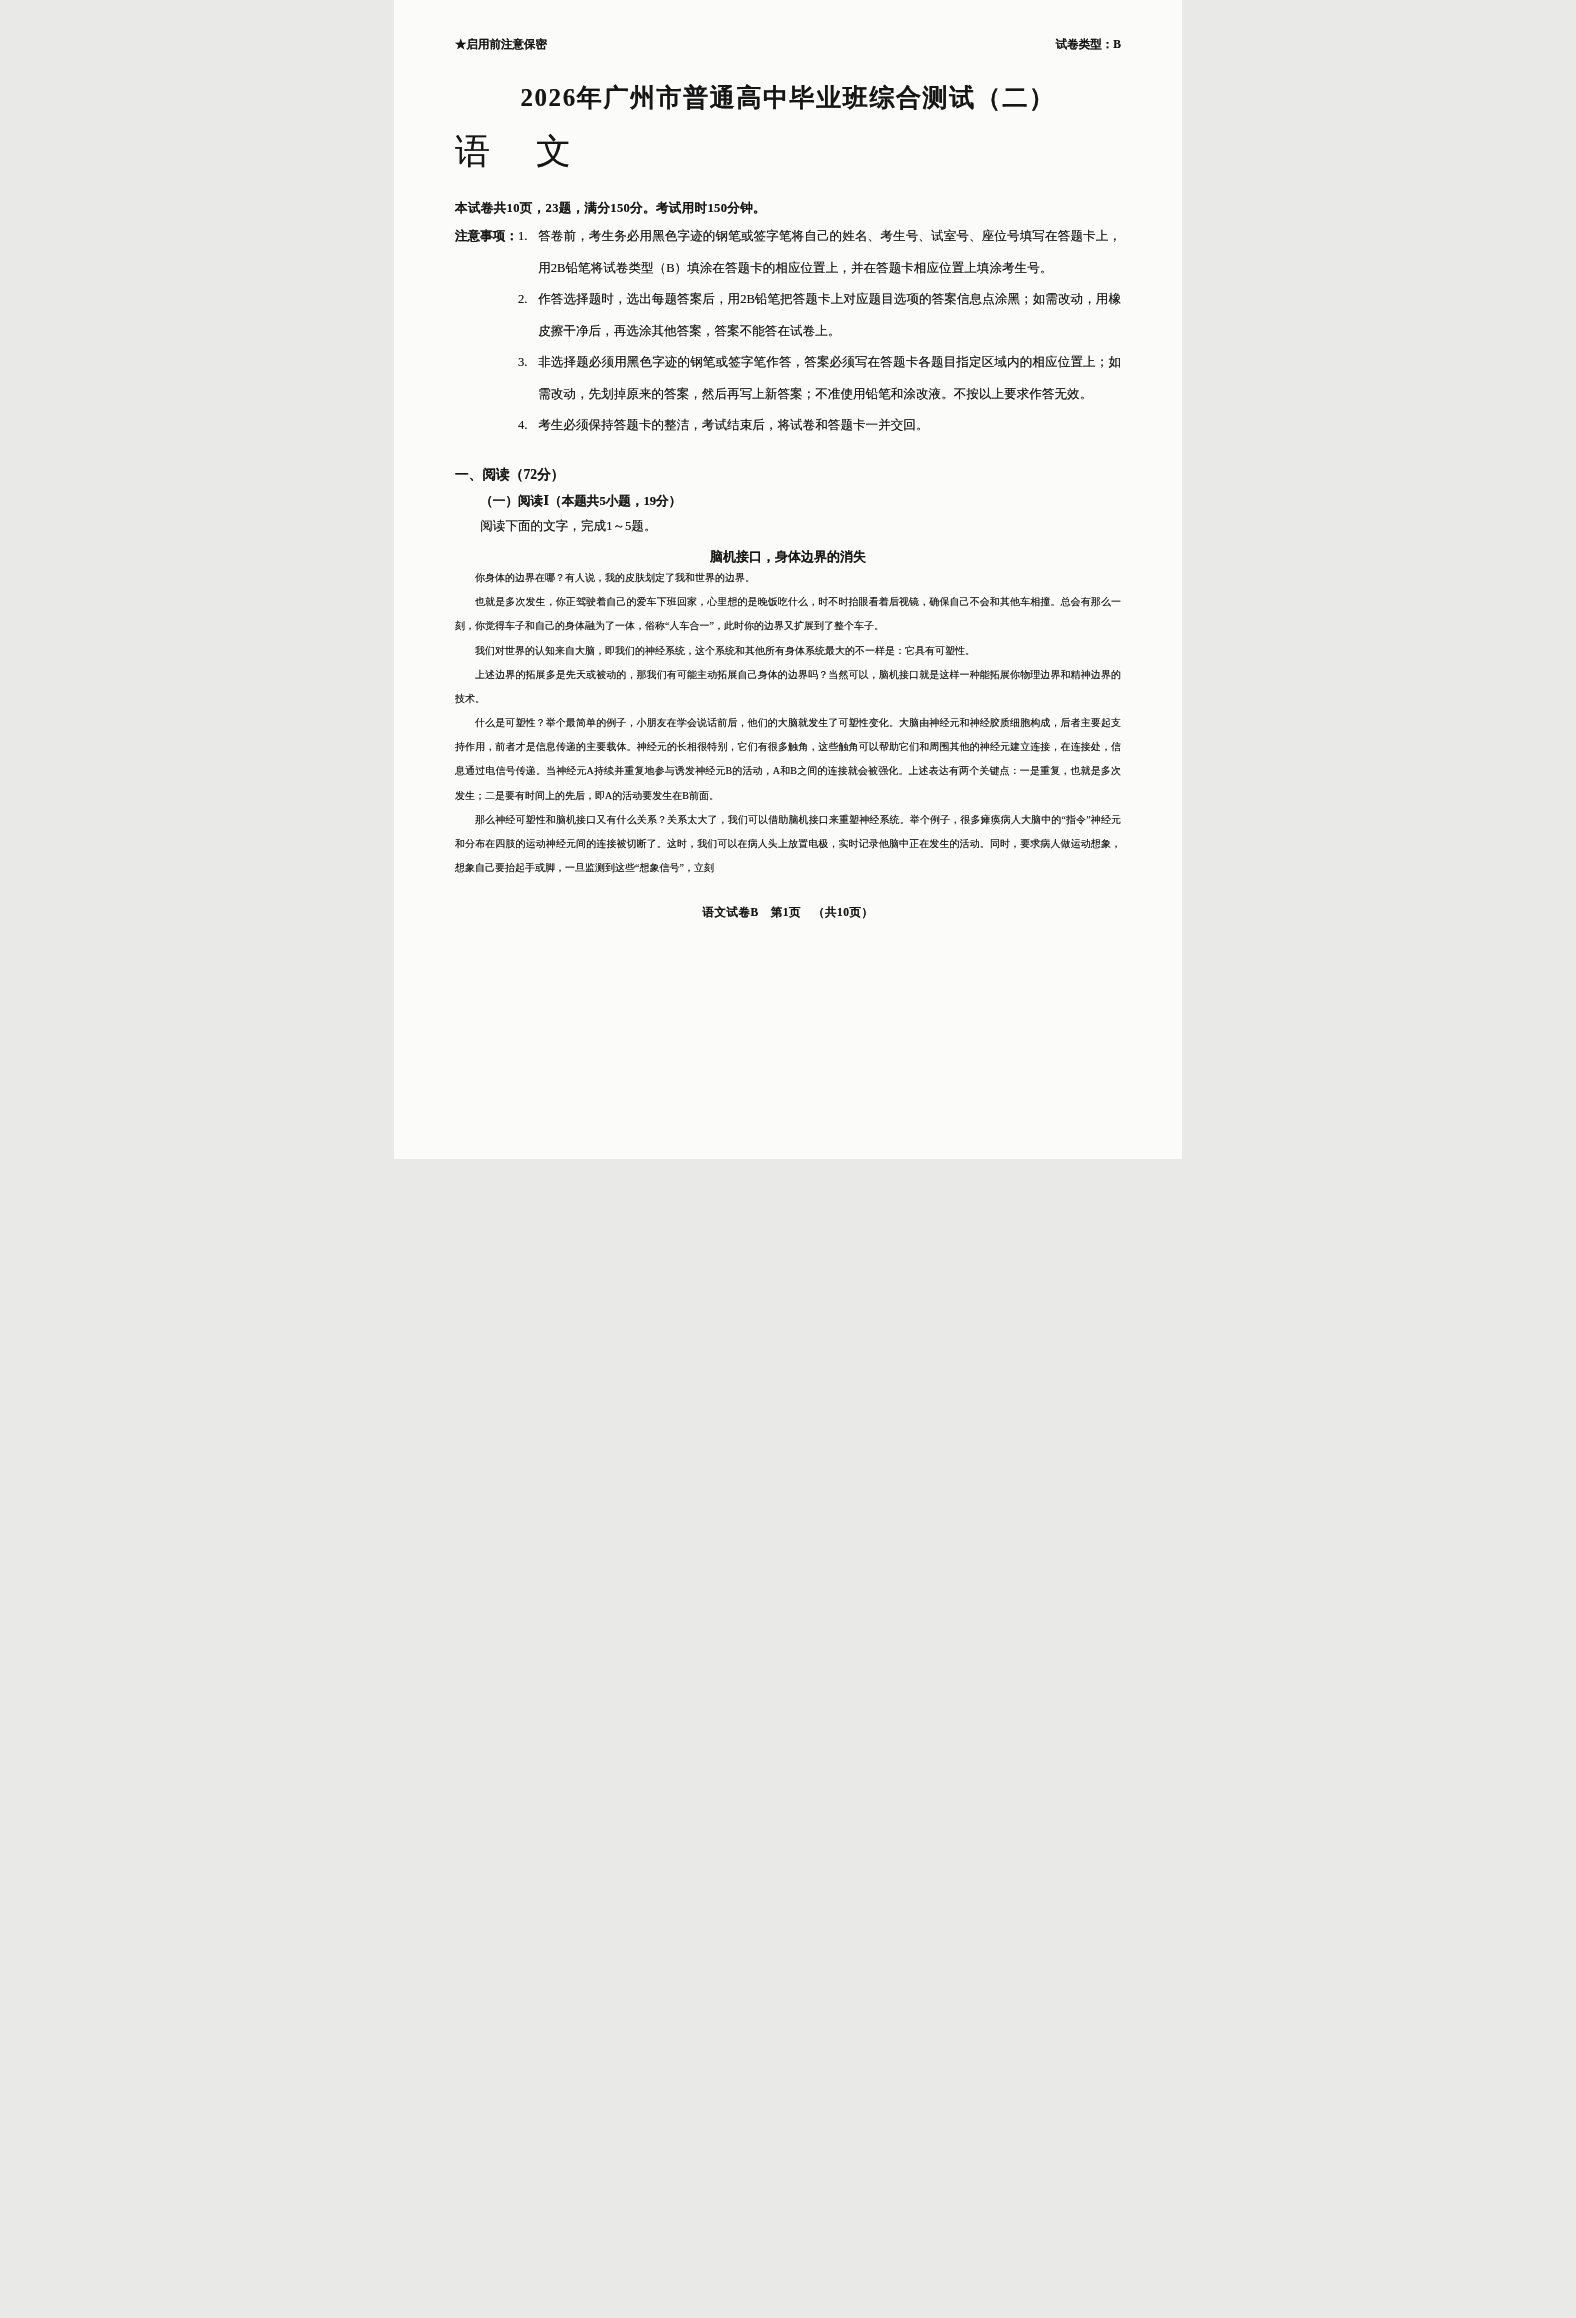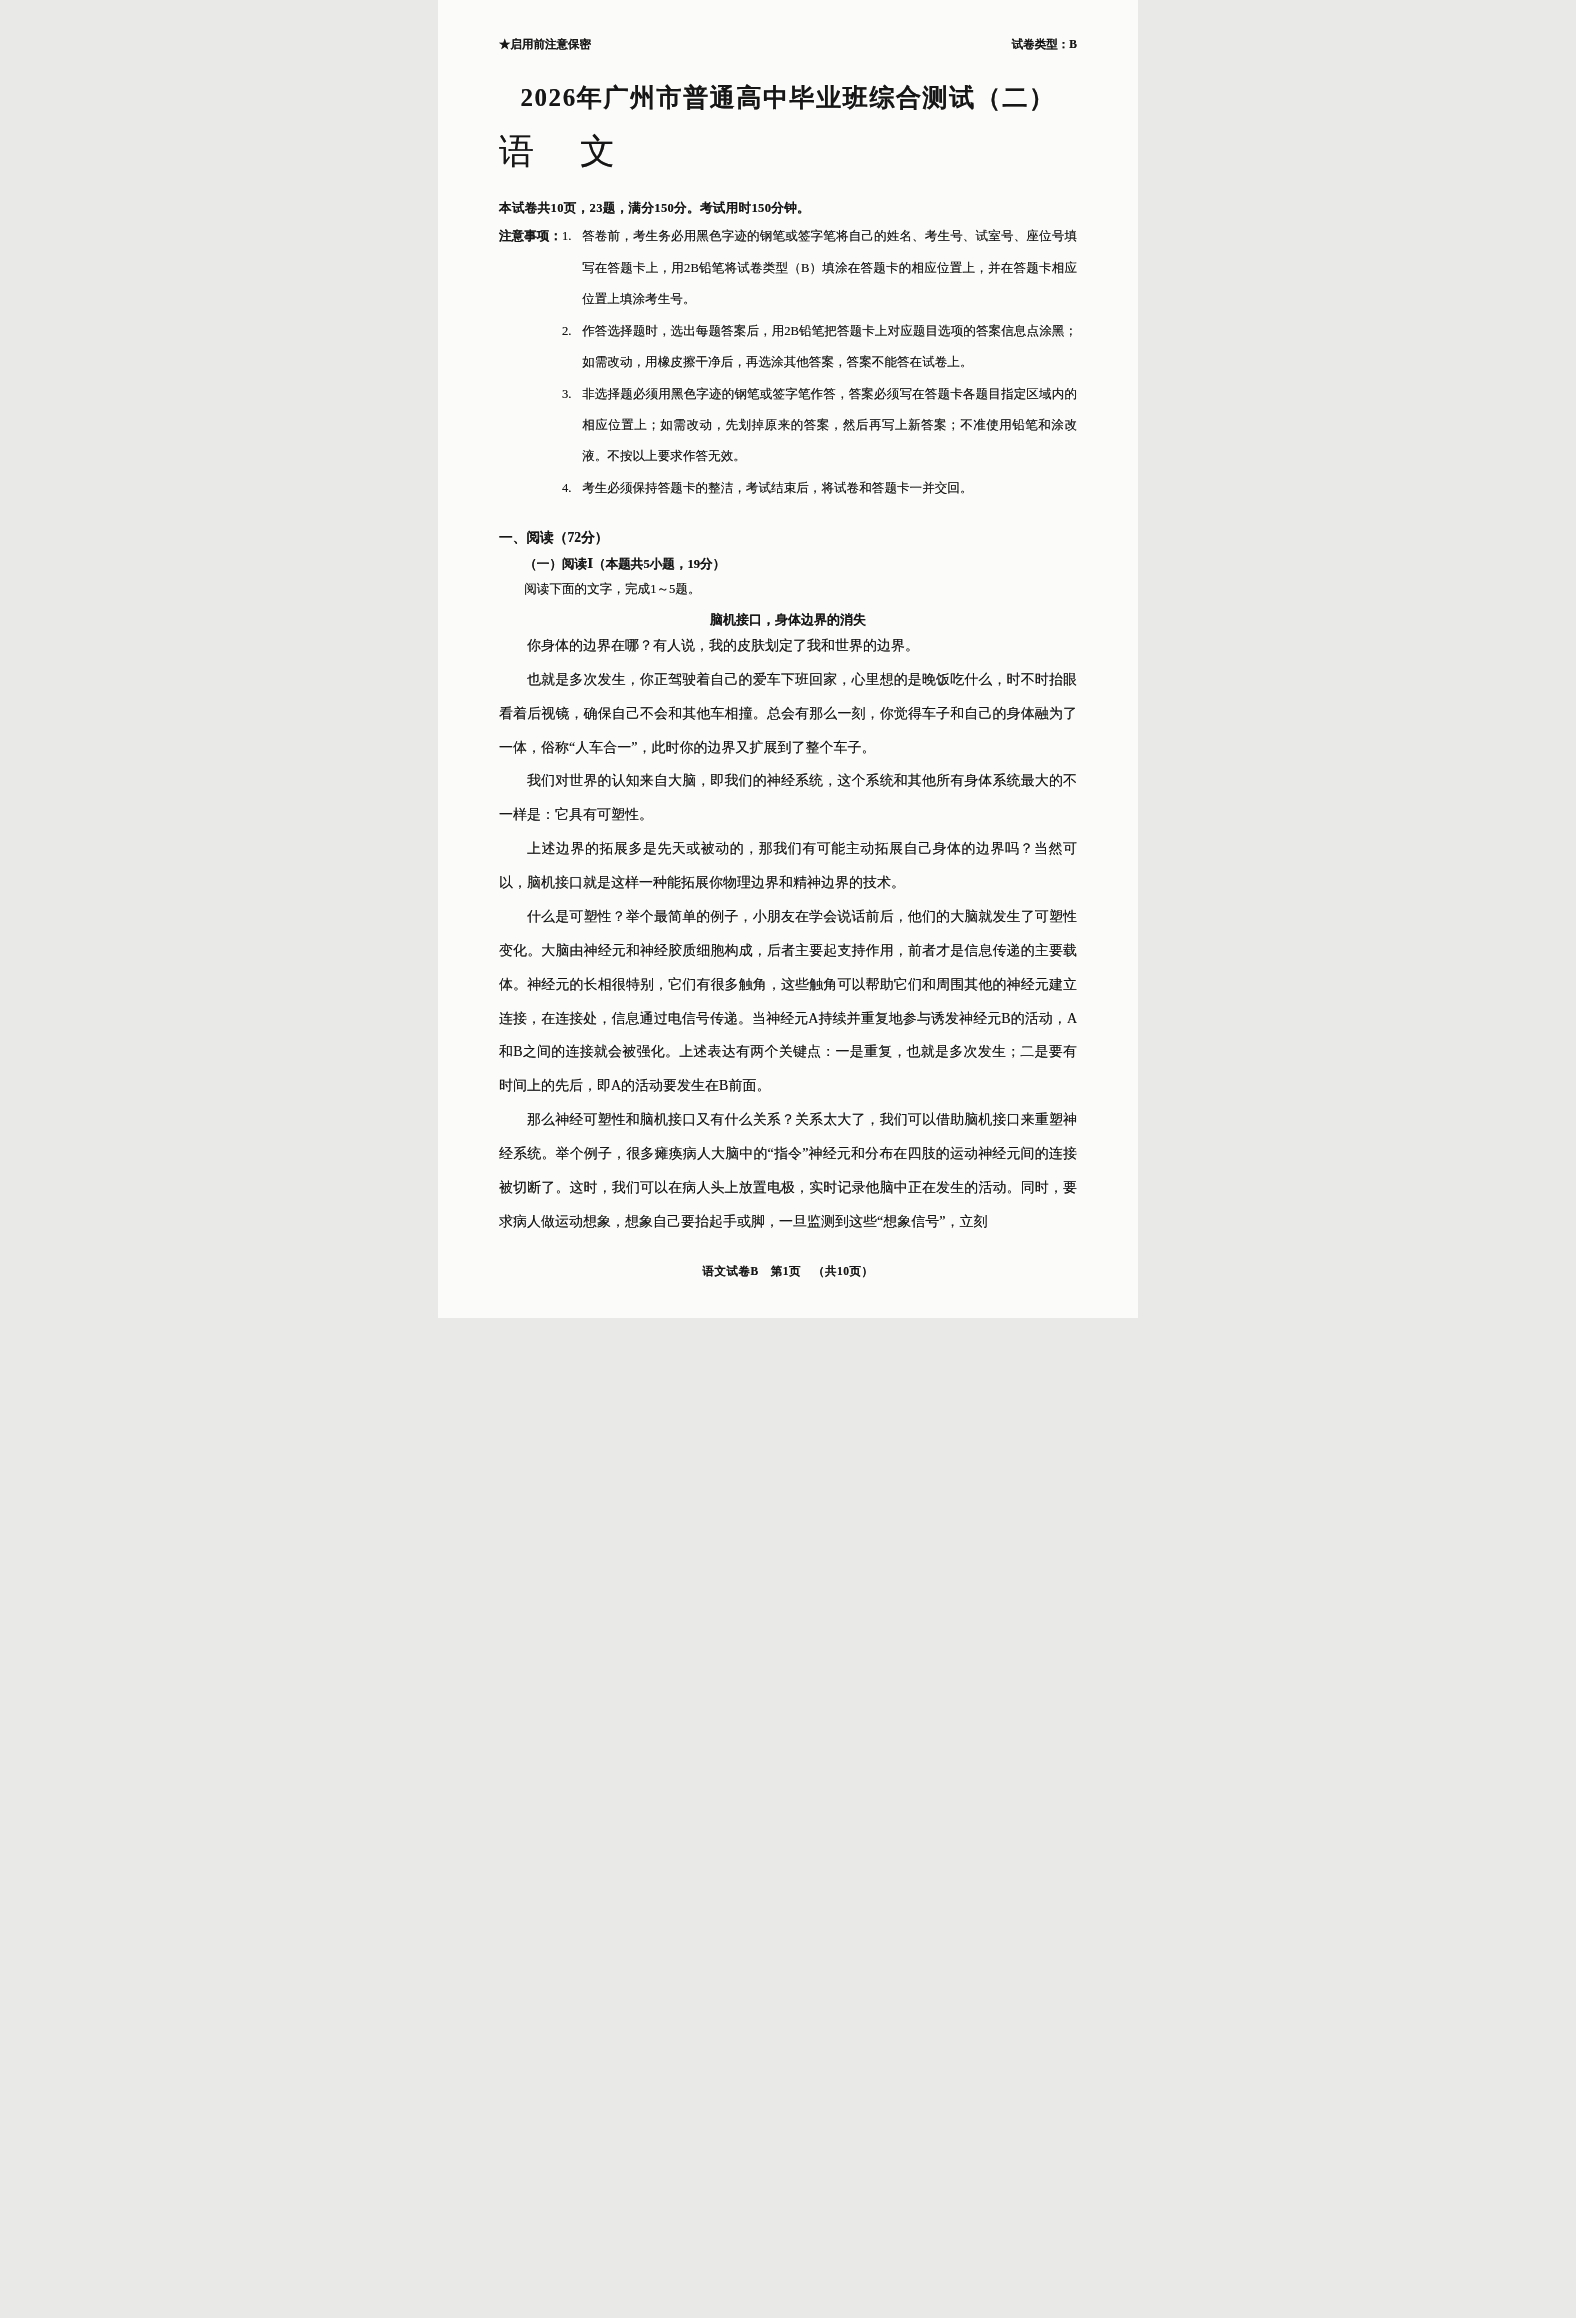--- a/index.html
+++ b/index.html
@@ -1,28 +1,28 @@
 <!DOCTYPE html>
 <html lang="zh" style="font-size:8.8px"><head>
 <meta charset="utf-8">
 <style>
   html, body {
     margin: 0;
     padding: 0;
     background: #e9e9e7;
   }
   .page {
-    width: 700px;
+    width: 788px;
     min-height: 1159px;
     margin: 0 auto;
     background: #fbfbf9;
     color: #161616;
     font-family: "Liberation Serif", "DejaVu Serif", serif;
     box-sizing: border-box;
-    padding: 37px 61px 39px 61px;
+    padding: 37px 61px 31px 61px;
     position: relative;
     text-shadow: 0 0 0.2px rgba(0,0,0,0.55);
   }
   .header-row {
     display: flex;
     justify-content: space-between;
     align-items: baseline;
     font-size: 11.5px;
     font-weight: 700;
   }
@@ -76,21 +76,21 @@
     margin-top: 7.7px;
     padding-left: 2em;
   }
   .article-title {
     text-align: center;
     font-size: 13px;
     font-weight: 700;
     margin-top: 13px;
   }
   .article p {
-    font-size: 14px;
+    font-size: 10px;
     line-height: 2.42;
     text-indent: 2em;
     text-align: justify;
     margin: 0;
   }
   .page-footer {
     text-align: center;
     font-size: 11.5px;
     font-weight: 600;
     margin-top: 25px;

